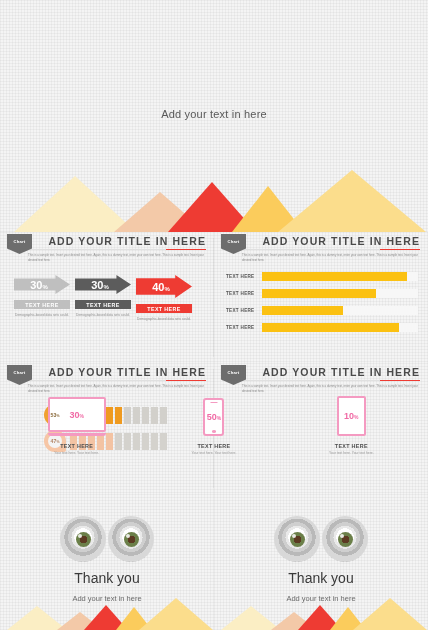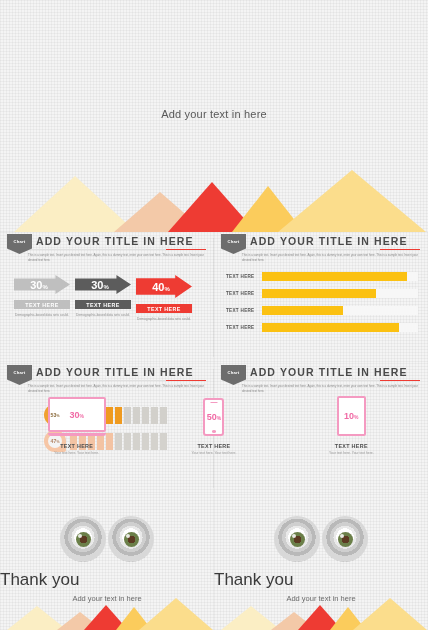--- a/index.html
+++ b/index.html
@@ -41,21 +41,21 @@
   .panel:after{content:"";position:absolute;right:0;top:6px;bottom:6px;width:1px;background:rgba(0,0,0,.05);}
   #p2:after,#p4:after{display:none;}
 
   .hdr{position:absolute;left:0;right:0;top:0;height:20px;}
   .hdr-line{position:absolute;left:8px;right:8px;top:17px;height:1px;background:#e0e0e0;}
   .hdr-line i{position:absolute;right:0;top:0;width:40px;height:1px;background:#ee3b33;}
   .ribbon{position:absolute;left:7px;top:2px;width:25px;height:20px;background:#6d6d6d;
     clip-path:polygon(0 0,100% 0,100% 72%,50% 100%,0 72%);
     display:flex;align-items:flex-start;justify-content:center;}
   .ribbon span{font-size:4.2px;color:#fff;font-weight:bold;margin-top:5px;letter-spacing:.2px;}
-  .hdr-title{position:absolute;left:36px;right:8px;top:3px;text-align:left;
+  .hdr-title{position:absolute;left:36px;right:8px;top:3px;text-align:right;
     font-size:10.5px;font-weight:bold;color:#4a4a4a;letter-spacing:1.1px;}
   .body-copy{position:absolute;left:28px;right:8px;top:21px;
     font-size:2.9px;line-height:1.55;color:#8a8a8a;}
 
   
   .arrow-row{position:absolute;left:14px;top:43px;display:flex;gap:5px;}
   .acol{width:56px;}
   .arw{height:19px;display:flex;align-items:center;justify-content:center;
     clip-path:polygon(0 18%,74% 18%,74% 0,100% 50%,74% 100%,74% 82%,0 82%);}
   .arw.a1{background:#bfbfbf;}
@@ -116,21 +116,21 @@
   .ty{width:214px;height:136px;}
   #t1{left:0;top:494px;} #t2{left:214px;top:494px;}
   .eyes{position:absolute;left:0;right:0;top:22px;display:flex;justify-content:center;gap:2px;}
   .eye{width:46px;height:46px;border-radius:50%;
     background:radial-gradient(circle at 50% 46%,#ffffff 0 26%,#e9e9e9 26% 34%,#cfcfcf 34% 44%,#b9b9b9 44% 55%,#d8d8d8 55% 72%,#c4c4c4 72% 86%,#b0b0b0 86% 100%);
     display:flex;align-items:center;justify-content:center;position:relative;}
   .iris{width:15px;height:15px;border-radius:50%;
     background:radial-gradient(circle at 50% 50%,#5c3a22 0 34%,#6b7f49 34% 70%,#4e5f33 70% 100%);
     position:relative;}
   .iris:after{content:"";position:absolute;left:2px;top:2px;width:4px;height:4px;border-radius:50%;background:#fff;opacity:.85;}
-  .ty-title{position:absolute;left:0;right:0;top:76px;font-size:17px;color:#3a3a3a;}
+  .ty-title{position:absolute;left:0;right:0;top:76px;text-align:center;font-size:14px;color:#3a3a3a;}
   .ty-sub{position:absolute;left:0;right:0;top:100px;text-align:center;font-size:7.5px;color:#6a6a6a;}
   .mtns-sm{position:absolute;left:0;bottom:0;width:100%;height:32px;}
 </style>
 </head>
 <body>
 
 <div class="slide" id="hero">
   <div class="hero-sub">Add your text in here</div>
   <svg class="mtns" viewBox="0 0 428 62" preserveAspectRatio="none">
     <polygon points="14,62 75,6 136,62" fill="#fbeec4"></polygon>

